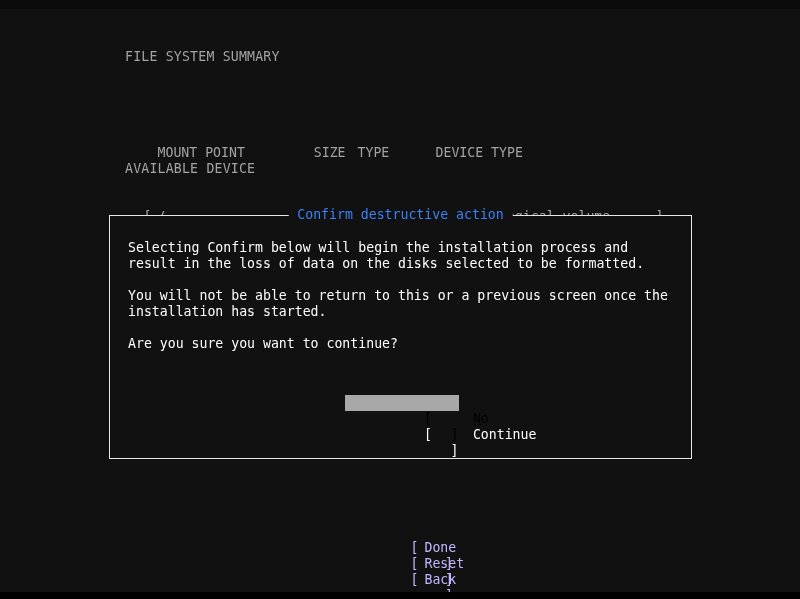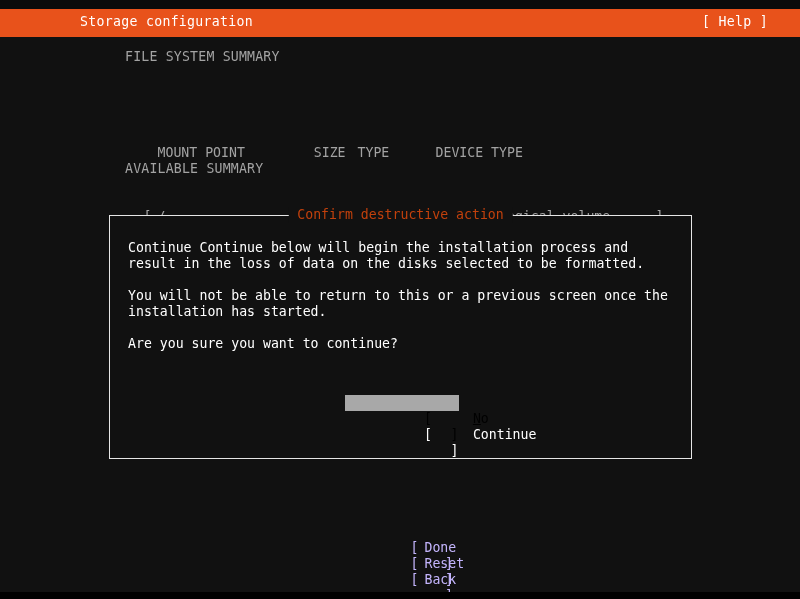--- a/index.html
+++ b/index.html
@@ -97,21 +97,21 @@
     border: 1px solid #e6e6e6;
     background: #111111;
   }
   #dialog-title {
     position: absolute;
     left: 50%;
     top: -9px;
     transform: translateX(-50%);
     background: #111111;
     padding: 0 9px;
-    color: #c2410c;
+    color: #3b82f6;
     white-space: pre;
     line-height: 16px;
   }
   #dialog-body {
     position: absolute;
     left: 18px;
     top: 24px;
     width: 548px;
     color: #ffffff;
   }
@@ -173,24 +173,20 @@
   }
   .nav-btn .brk-r { float: right; }
 </style>
 </head>
 <body>
 
 <div id="screen">
 
   <div class="pad-top"></div>
 
-  <div id="header">
-    <span class="title">Storage configuration</span>
-    <span class="help">[ Help ]</span>
-  </div>
 
   <div id="content">
 
     <div class="sect-head" id="fs-summary-head">FILE SYSTEM SUMMARY</div>
 
     <div id="fs-table">
 
       <div class="row hdr">
         <span class="cell c-br"> </span><span class="cell c-mp">MOUNT POINT</span><span class="cell c-size">SIZE</span><span class="cell c-type" style="padding-left:12px">TYPE</span><span class="cell c-dev">DEVICE TYPE</span>
       </div>
@@ -198,28 +194,28 @@
       <div class="row">
         <span class="cell c-br">[</span><span class="cell c-mp">/</span><span class="cell c-size">47.996G</span><span class="cell c-type" style="padding-left:12px">new ext4</span><span class="cell c-dev">new LVM logical volume</span><span class="cell c-arrow">▸</span><span class="cell c-endbr">]</span>
       </div>
 
       <div class="row">
         <span class="cell c-br">[</span><span class="cell c-mp">/boot</span><span class="cell c-size">2.000G</span><span class="cell c-type" style="padding-left:12px">new ext4</span><span class="cell c-dev">new partition of local disk</span><span class="cell c-arrow">▸</span><span class="cell c-endbr">]</span>
       </div>
 
     </div>
 
-    <div class="sect-head" id="avail-dev-head">AVAILABLE SUMMARY</div>
+    <div class="sect-head" id="avail-dev-head">AVAILABLE DEVICE</div>
 
     <div id="dialog">
 
       <div id="dialog-title">Confirm destructive action</div>
 
       <div id="dialog-body">
-        <p>Continue Continue below will begin the installation process and
+        <p>Selecting Confirm below will begin the installation process and
 result in the loss of data on the disks selected to be formatted.</p>
         <p>You will not be able to return to this or a previous screen once the
 installation has started.</p>
         <p>Are you sure you want to continue?</p>
       </div>
 
       <div id="dialog-buttons">
 
         <div class="dlg-btn selected">
           <span class="brk-l">[</span><span class="lbl"><span class="accel">N</span><span>o</span></span><span class="brk-r">]</span>

